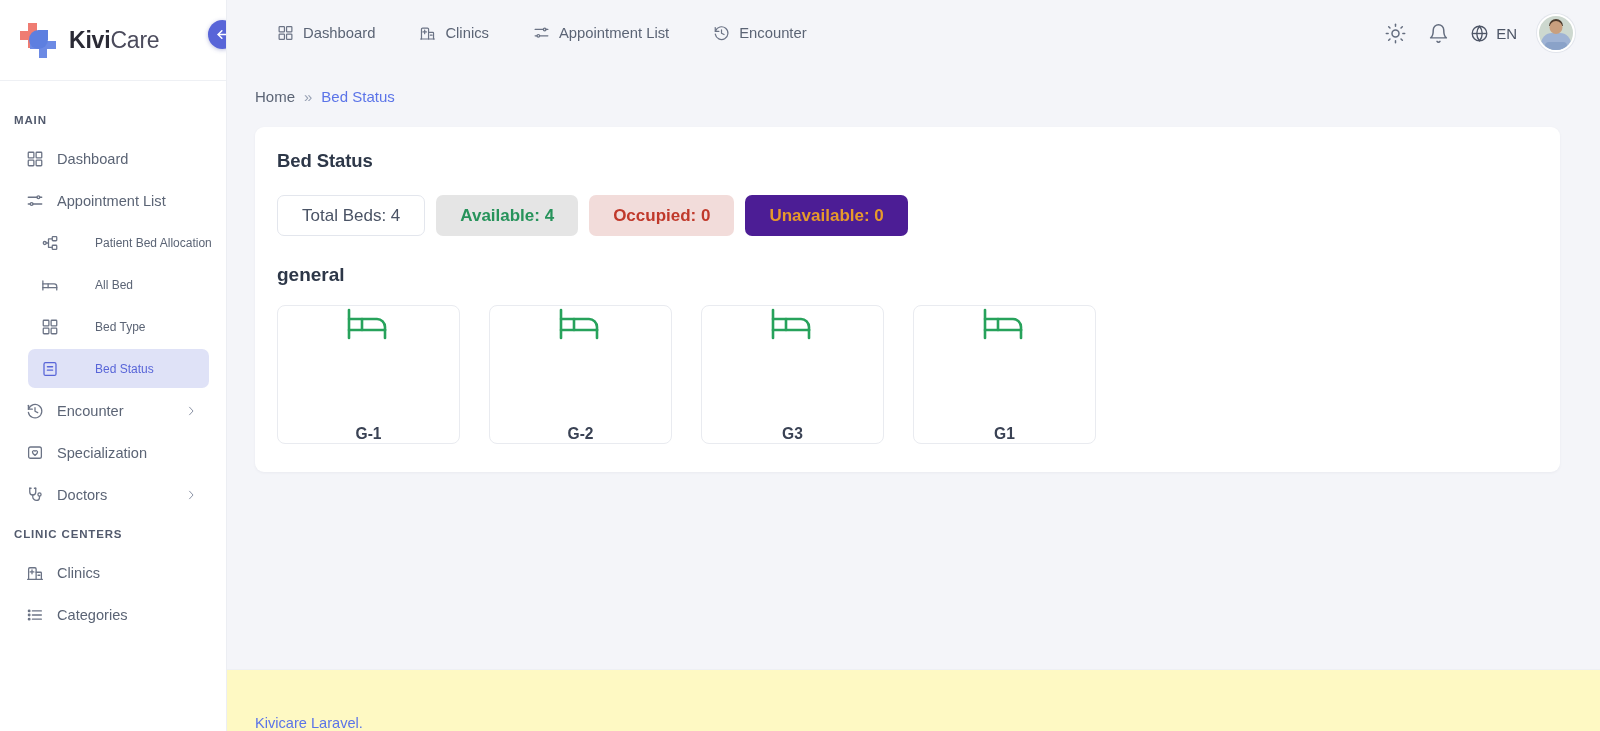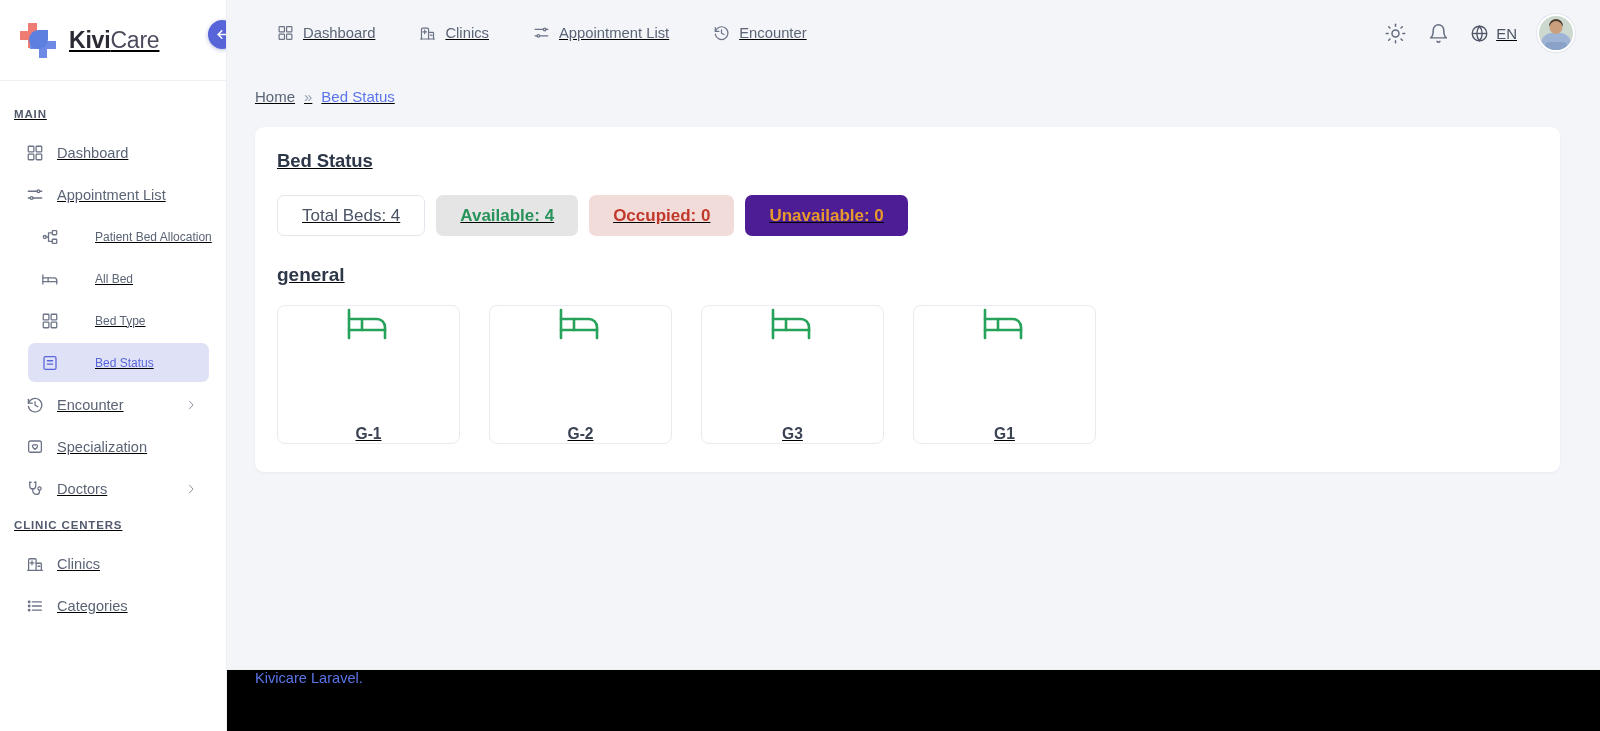--- a/index.html
+++ b/index.html
@@ -2,21 +2,21 @@
 <html><head>
 <meta charset="utf-8">
 <style>
   * { box-sizing: border-box; margin: 0; padding: 0; }
   html, body {
     width: 1600px; height: 731px;
     font-family: "Liberation Sans", sans-serif;
     background: #f4f5f9;
     overflow: hidden;
   }
-  .app { display: flex; width: 1600px; height: 601px; position: relative; text-decoration: underline; }
+  .app { display: flex; width: 1600px; height: 601px; position: relative; }
 
   
   .sidebar {
     width: 227px; height: 731px; background: #ffffff;
     border-right: 1px solid #eceef3;
     flex: 0 0 227px; position: relative; overflow: hidden;
   }
   .brand {
     height: 81px; display: flex; align-items: center;
     padding-left: 20px; gap: 11px;
@@ -49,21 +49,21 @@
     position: absolute; left: 208px; top: 20px;
     width: 29px; height: 29px; border-radius: 50%;
     background: #5865d8; color: #fff; z-index: 40;
     display: flex; align-items: center; justify-content: center;
     cursor: pointer; box-shadow: 0 1px 4px rgba(60,70,160,.35);
   }
 
   .nav-scroll { padding-top: 19px; height: 650px; overflow: hidden; }
   .nav-section {
     font-size: 11.5px; font-weight: 600; letter-spacing: .85px;
-    color: #525a6d; padding: 8px 0 10px 14px; text-transform: uppercase;
+    color: #525a6d; padding: 8px 0 10px 14px; text-transform: uppercase; margin-top: 6px;
   }
   .nav-item {
     display: flex; align-items: center; gap: 13px;
     height: 39px; margin: 3px 17px 3px 13px;
     padding: 0 11px 0 12px; border-radius: 7px;
     font-size: 14.6px; color: #5b6475; cursor: pointer; position: relative;
   }
   .nav-item .ic { width: 19px; height: 19px; flex: 0 0 19px;
     display: flex; align-items: center; justify-content: center; color: #6b7385; }
   .nav-item .lbl { flex: 1 1 auto; white-space: nowrap; }
@@ -142,22 +142,22 @@
   .bed-grid { display: flex; gap: 29px; margin-top: 19px; flex-wrap: wrap; }
   .bed-card {
     width: 183px; height: 139px; background: #ffffff;
     border: 1px solid #e9ebf0; border-radius: 8px;
     display: flex; flex-direction: column; align-items: center;
     justify-content: space-between; gap: 18px; cursor: pointer;
   }
   .bed-card .lbl { font-size: 15.6px; font-weight: 700; color: #3a4254; }
 
   .footer {
-    height: 62px; background: #000000; flex: 0 0 62px;
-    display: flex; align-items: flex-start; padding-left: 28px;
+    height: 62px; background: #fef9c3; flex: 0 0 62px;
+    display: flex; align-items: flex-end; padding-left: 28px;
     border-top: 1px solid #eef0f4;
   }
   .footer a { font-size: 14.6px; color: #5b74e8; text-decoration: none; cursor: pointer; }
   svg { display: block; }
 </style>
 </head>
 <body>
 
 <div class="app">
 

